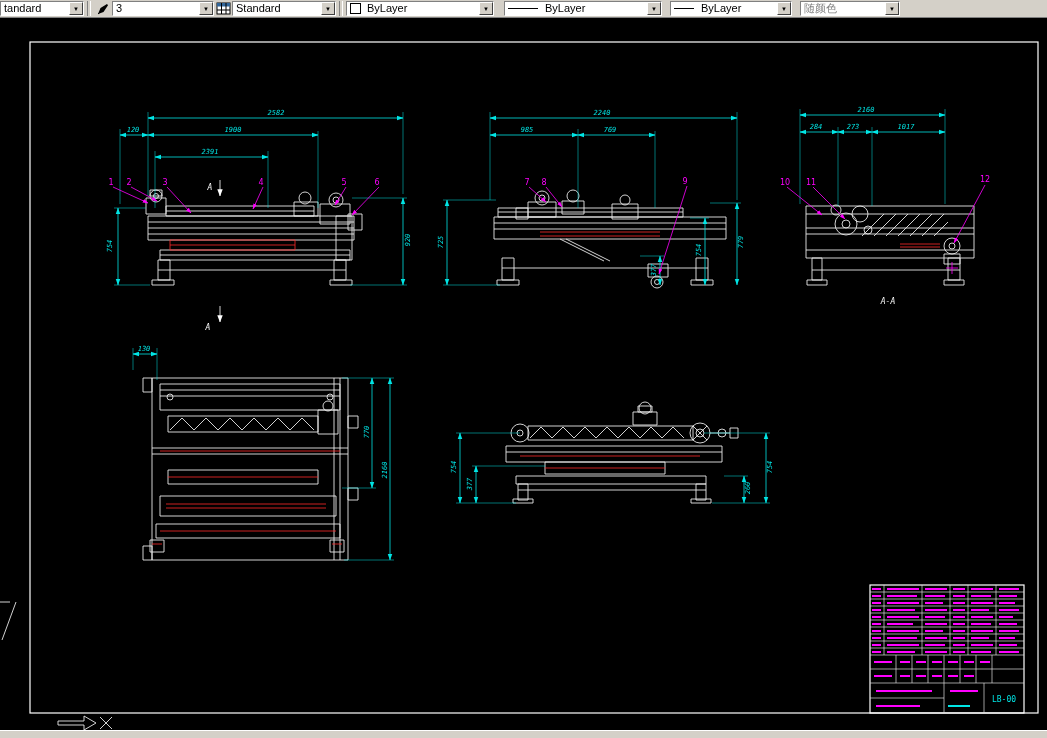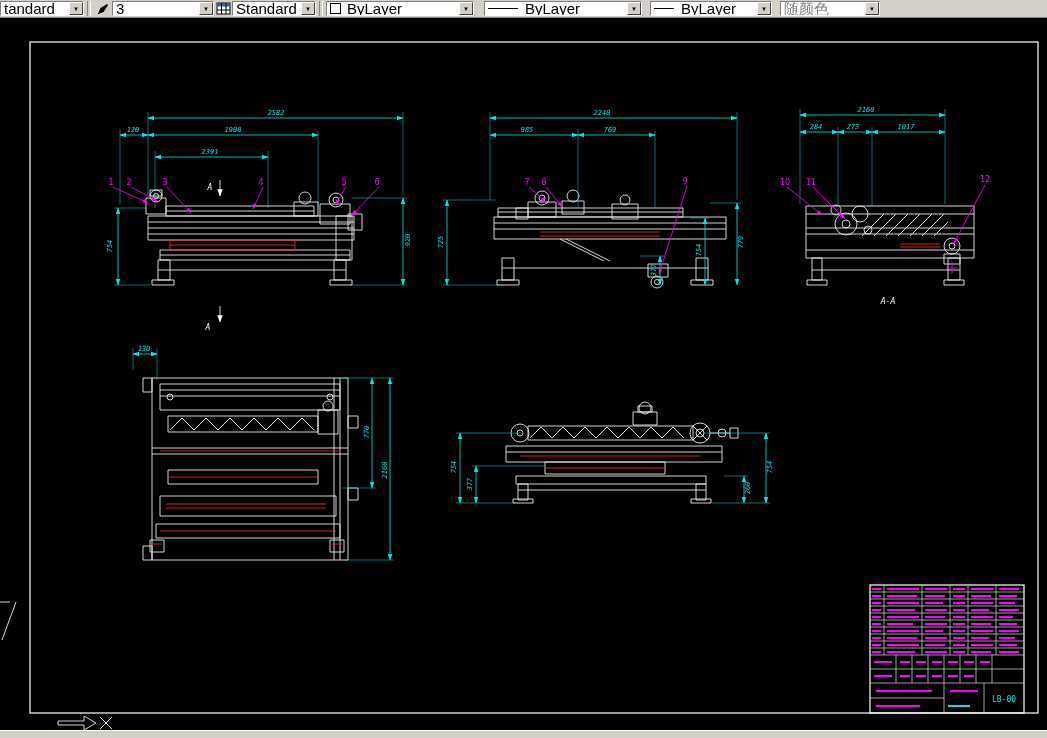--- a/index.html
+++ b/index.html
@@ -3,21 +3,21 @@
 <meta charset="utf-8">
 <style>
   html,body{margin:0;padding:0;}
   body{width:1047px;height:738px;overflow:hidden;background:#000;font-family:"Liberation Sans",sans-serif;}
 
   
   .toolbar{position:absolute;top:0;left:0;width:1047px;height:18px;background:#d4d0c8;
            border-bottom:1px solid #808080;display:flex;align-items:center;box-sizing:border-box;}
   .combo{display:flex;align-items:center;height:15px;margin-top:0;background:#fff;
          border:1px solid;border-color:#808080 #fff #fff #808080;box-sizing:border-box;}
-  .combo .txt{flex:1;padding:0 3px;font-size:15px;color:#000;white-space:nowrap;overflow:hidden;line-height:13px;}
+  .combo .txt{flex:1;padding:0 3px;font-size:11px;color:#000;white-space:nowrap;overflow:hidden;line-height:13px;}
   .combo .btn{width:14px;height:13px;background:#d4d0c8;border:1px solid;border-color:#fff #404040 #404040 #fff;
               display:flex;align-items:center;justify-content:center;font-size:6px;color:#000;box-sizing:border-box;}
   .combo.disabled .txt{color:#848484;}
   .sep{width:2px;height:15px;margin:0 3px;border-left:1px solid #808080;border-right:1px solid #fff;}
   .ticon{width:18px;height:15px;display:flex;align-items:center;justify-content:center;}
   .swatch{width:9px;height:9px;border:1px solid #000;background:#fff;margin:0 3px 0 3px;flex:none;}
   .lineglyph{width:30px;border-top:1px solid #000;margin:0 4px 0 3px;flex:none;}
 
   
   .canvas{position:absolute;top:18px;left:0;width:1047px;height:712px;background:#000;cursor:crosshair;}
@@ -63,21 +63,21 @@
 
   <span class="ticon">
     <svg width="15" height="13">
         <rect x="1" y="1" width="13" height="11" fill="#fff" stroke="#000"></rect>
         <rect x="1" y="1" width="13" height="3.5" fill="#336699"></rect>
         <line x1="5.5" y1="1" x2="5.5" y2="12" stroke="#000"></line>
         <line x1="10" y1="1" x2="10" y2="12" stroke="#000"></line>
         <line x1="1" y1="8" x2="14" y2="8" stroke="#000"></line>
       </svg>
   </span>
-  <div class="combo" style="width:84px">
+  <div class="combo" style="width:104px">
     <span class="txt">Standard</span>
     <span class="btn">▼</span>
   </div>
   <div class="sep"></div>
 
   <div class="combo" style="width:148px">
     <span class="swatch"></span>
     <span class="txt">ByLayer</span>
     <span class="btn">▼</span>
   </div>

